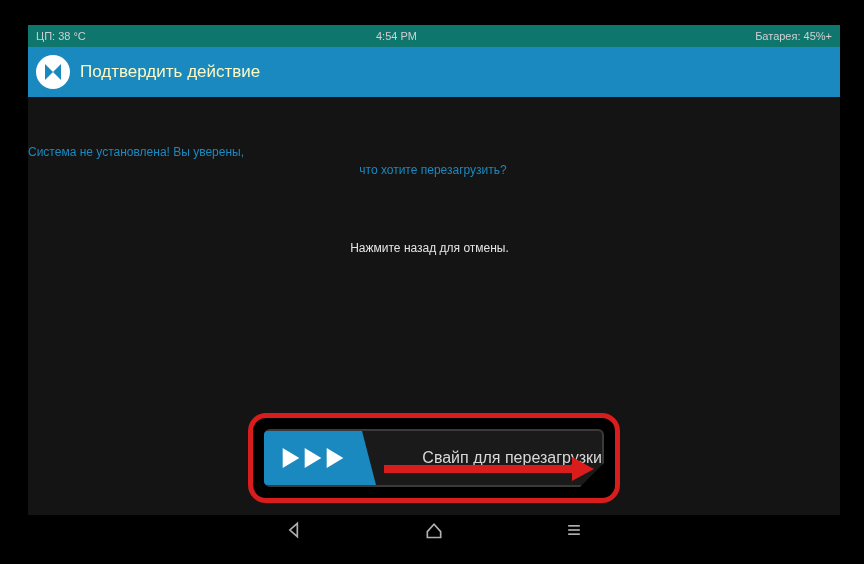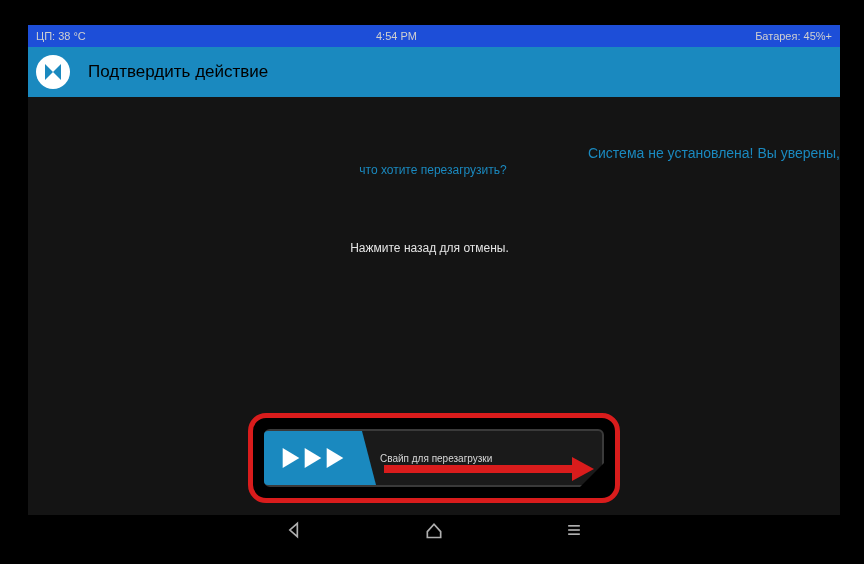--- a/index.html
+++ b/index.html
@@ -1,37 +1,37 @@
 <!DOCTYPE html>
 <html><head>
 <meta charset="utf-8">
 <style>
   * { box-sizing: border-box; margin: 0; padding: 0; }
   html, body { width: 864px; height: 564px; background: #000; font-family: Arial, Helvetica, sans-serif; overflow: hidden; }
   .frame { position: absolute; left: 28px; top: 25px; width: 812px; height: 524px; background: #141414; }
-  .status-bar { height: 22px; background: #1d4ed8; color: #d0d0d0; font-size: 11px; display: flex; align-items: center; padding: 0 8px; }
+  .status-bar { height: 22px; background: #0f766e; color: #d0d0d0; font-size: 11px; display: flex; align-items: center; padding: 0 8px; }
   .status-left { flex: 0 0 auto; }
   .status-center { flex: 1 1 auto; text-align: center; }
   .status-right { flex: 0 0 auto; margin-left: 48px; }
   .header { height: 50px; background: #1a89bf; display: flex; align-items: center; padding: 0 8px; }
   .logo { width: 34px; height: 34px; border-radius: 50%; background: #fff; display: flex; align-items: center; justify-content: center; margin-right: 10px; position: relative; }
   .logo svg { width: 24px; height: 24px; }
-  .header-title { color: #000000; font-size: 17px; font-weight: 400; margin-left: 8px; }
+  .header-title { color: #fef9c3; font-size: 17px; font-weight: 400; }
   .content { position: relative; height: calc(100% - 22px - 50px - 34px); }
-  .warn1 { position: absolute; top: 48px; left: 0; right: 0; text-align: right; color: #1a89bf; font-size: 14px; }
+  .warn1 { position: absolute; top: 48px; left: 0; right: 0; text-align: left; color: #1a89bf; font-size: 12px; }
   .warn2 { position: absolute; top: 66px; left: 0; right: 2px; text-align: center; color: #1a89bf; font-size: 12px; }
   .cancel-text { position: absolute; top: 144px; left: 0; right: 9px; text-align: center; color: #e5e5e5; font-size: 12px; }
   .slider-wrap { position: absolute; bottom: 12px; left: 50%; transform: translateX(-50%); width: 372px; height: 90px; }
   .highlight { position: absolute; inset: 0; border: 5px solid #d91c1c; border-radius: 18px; background: #000; }
   .track { position: absolute; left: 16px; top: 16px; right: 16px; bottom: 16px; background: #1a1a1a; border: 2px solid #3a3a3a; border-radius: 6px; display: flex; align-items: center; }
   .track-cut { position: absolute; right: -2px; bottom: -2px; width: 24px; height: 24px; background: #000; clip-path: polygon(100% 0, 100% 100%, 0 100%); }
   .handle { width: 98px; height: 100%; background: #1a89bf; display: flex; align-items: center; justify-content: center; gap: 4px; margin-left: -2px; border-radius: 4px 0 0 4px; position: relative; }
   .handle::after { content: ""; position: absolute; right: -14px; top: 0; bottom: 0; width: 14px; background: #1a89bf; clip-path: polygon(0 0, 100% 100%, 0 100%); }
   .handle svg { width: 18px; height: 20px; fill: #fff; }
-  .slider-label { flex: 1; text-align: left; color: #d8d8d8; font-size: 10px; padding-left: 18px; }
+  .slider-label { flex: 1; text-align: right; color: #d8d8d8; font-size: 16px; padding-left: 18px; }
   .arrow-annot { position: absolute; left: 136px; bottom: 20px; width: 210px; height: 28px; pointer-events: none; }
   .navbar { position: absolute; bottom: 0; left: 0; right: 0; height: 34px; background: #000; display: flex; align-items: center; justify-content: center; gap: 120px; }
   .navbar svg { width: 20px; height: 20px; stroke: #afafaf; fill: none; stroke-width: 2; }
 </style>
 </head>
 <body>
 
 <div class="frame">
 
   <div class="status-bar">

